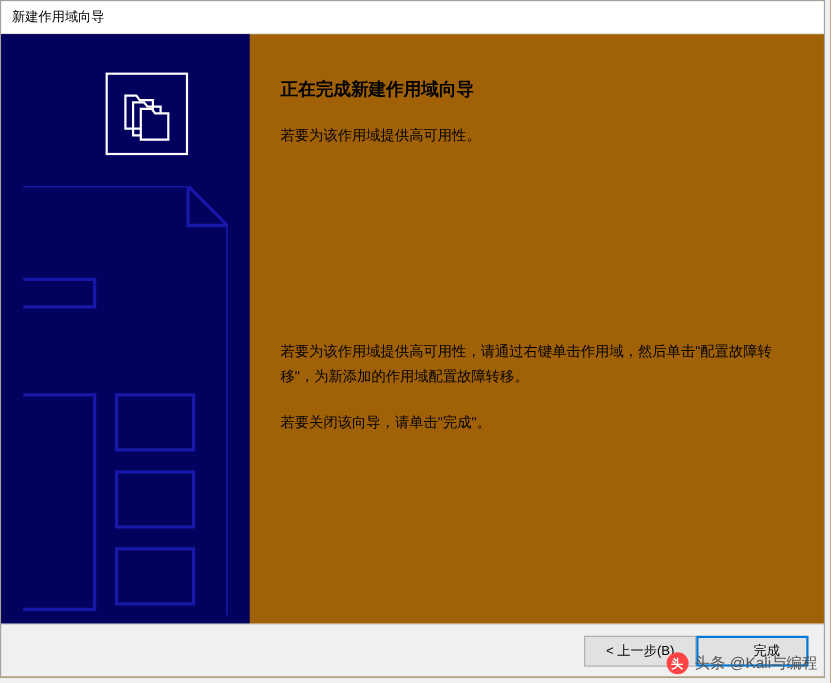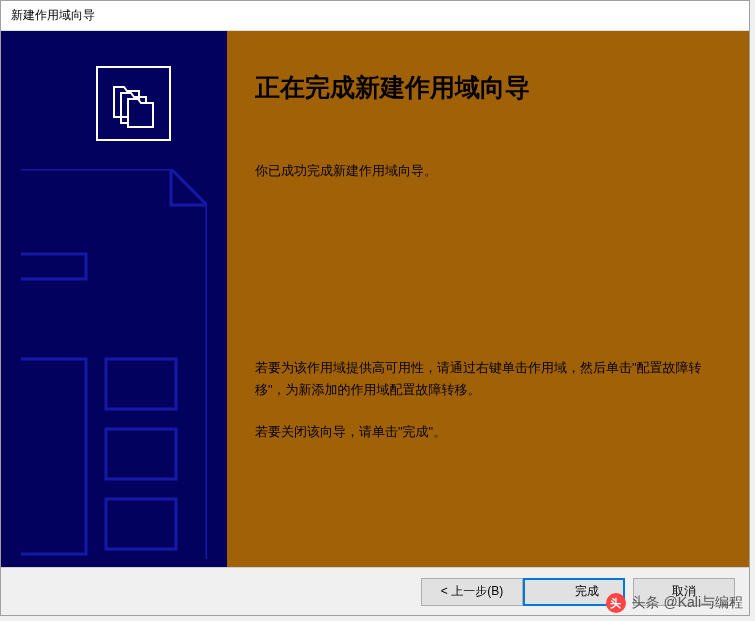--- a/index.html
+++ b/index.html
@@ -65,23 +65,23 @@
       stroke: #1818a8;
       stroke-width: 3;
       fill: none;
     }
     .main-content {
       flex: 1;
       padding: 40px 30px 20px 28px;
       color: #000;
     }
     .wizard-title {
-      font-size: 25px;
+      font-size: 16px;
       font-weight: bold;
-      margin-bottom: 56px;
+      margin-bottom: 20px;
     }
     .wizard-text {
       font-size: 13px;
       line-height: 1.7;
       margin-bottom: 20px;
     }
     .spacer {
       height: 155px;
     }
     .button-area {
@@ -169,32 +169,31 @@
         <path class="server-line" d="M 0 85 L 65 85 L 65 110 L 0 110"></path>
         <path class="server-line" d="M 0 190 L 65 190 L 65 385 L 0 385"></path>
         <path class="server-line" d="M 85 190 L 155 190 L 155 240 L 85 240 Z"></path>
         <path class="server-line" d="M 85 260 L 155 260 L 155 310 L 85 310 Z"></path>
         <path class="server-line" d="M 85 330 L 155 330 L 155 380 L 85 380 Z"></path>
       </svg>
     </div>
 
     <div class="main-content">
       <h1 class="wizard-title">正在完成新建作用域向导</h1>
-      <p class="wizard-text">你已成功完成新建作用域向导。</p>
+      <p class="wizard-text">若要为该作用域提供高可用性。</p>
       <div class="spacer"></div>
       <p class="wizard-text">若要为该作用域提供高可用性，请通过右键单击作用域，然后单击"配置故障转移"，为新添加的作用域配置故障转移。</p>
       <p class="wizard-text">若要关闭该向导，请单击"完成"。</p>
     </div>
   </div>
 
   <div class="button-area">
     <div class="btn-group">
       <button class="btn">&lt; 上一步(B)</button>
       <button class="btn btn-primary">完成</button>
     </div>
-    <button class="btn">取消</button>
   </div>
 </div>
 
 <div class="watermark">
   <div class="watermark-icon">头</div>
   <span>头条 @Kali与编程</span>
 </div>
 
 </body></html>

